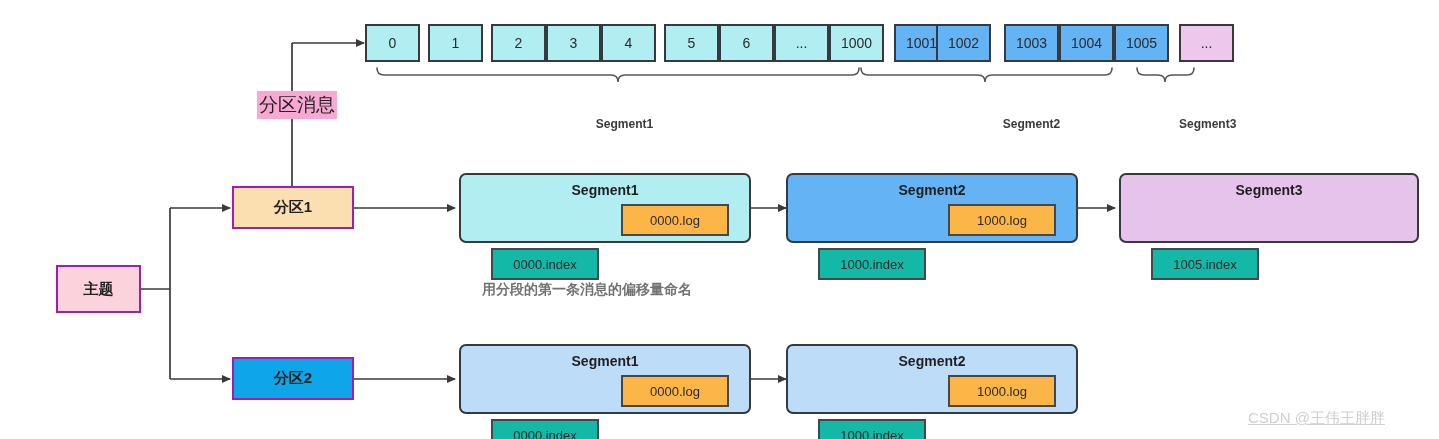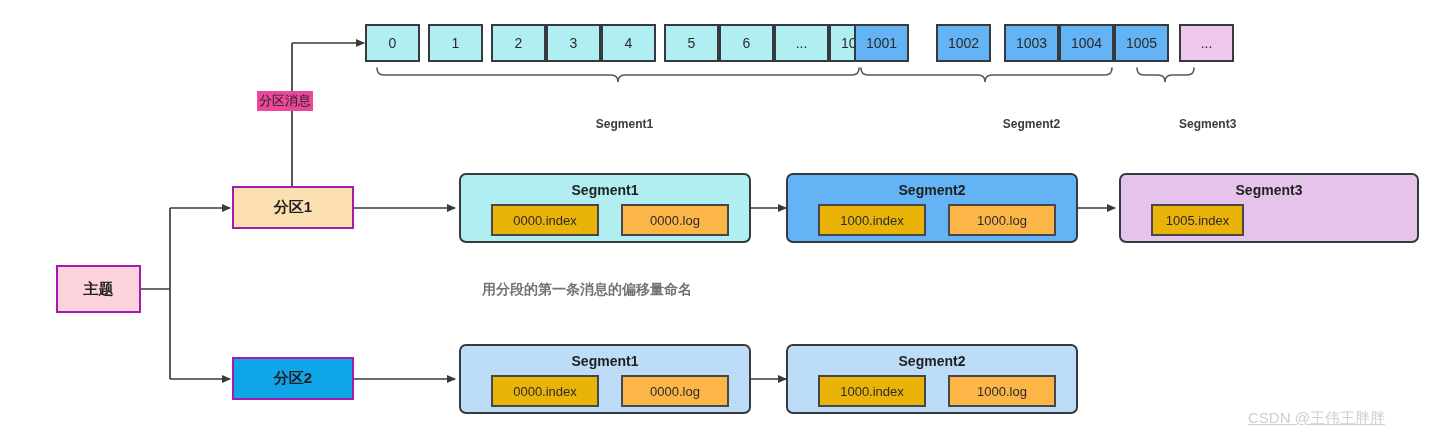--- a/index.html
+++ b/index.html
@@ -59,34 +59,34 @@
   .segbox.violet{background:#e6c3ea;}
   .segbox.lightblue{background:#bcdcf7;}
 
   .filechip{
     position:absolute;
     border:2px solid #45474a;
     display:flex;align-items:center;justify-content:center;
     font-size:13px;color:#2b2b2b;
     box-sizing:border-box;
   }
-  .filechip.index{background:#eab308;}
+  .filechip.index{background:#14b8a6;margin-top:44px;}
   .filechip.log{background:#fbb councils;}
   .filechip.log{background:#fcb647;}
 
   
   .note-faint{
     position:absolute;
     font-size:14px;font-weight:bold;color:#3d3d3d;opacity:.72;
     white-space:nowrap;
   }
   .edge-label{
     position:absolute;
-    background:#ec4899;
-    font-size:13px;color:#1f1f1f;
+    background:#f9a8d4;
+    font-size:19px;color:#1f1f1f;
     padding:1px 2px;white-space:nowrap;font-family:Liberation Mono, monospace;
   }
   .watermark{
     position:absolute;
     font-size:15px;color:#cfcfcf;white-space:nowrap;text-decoration:underline;
   }
 </style>
 </head>
 <body>
 
@@ -128,21 +128,21 @@
   <div id="strip">
       <div class="cell cyan abs" style="left: 365px; top: 24px; width: 55px;">0</div>
       <div class="cell cyan abs" style="left: 428px; top: 24px; width: 55px;">1</div>
       <div class="cell cyan abs" style="left: 491px; top: 24px; width: 55px;">2</div>
       <div class="cell cyan abs" style="left: 546px; top: 24px; width: 55px;">3</div>
       <div class="cell cyan abs" style="left: 601px; top: 24px; width: 55px;">4</div>
       <div class="cell cyan abs" style="left: 664px; top: 24px; width: 55px;">5</div>
       <div class="cell cyan abs" style="left: 719px; top: 24px; width: 55px;">6</div>
       <div class="cell cyan abs" style="left: 774px; top: 24px; width: 55px;">...</div>
       <div class="cell cyan abs" style="left: 829px; top: 24px; width: 55px; text-align: right;">1000</div>
-      <div class="cell blue abs" style="left: 854px; top: 24px; width: 55px;">1001</div>
+      <div class="cell blue abs" style="left: 894px; top: 24px; width: 55px;">1001</div>
       <div class="cell blue abs" style="left: 936px; top: 24px; width: 55px;">1002</div>
       <div class="cell blue abs" style="left: 1004px; top: 24px; width: 55px;">1003</div>
       <div class="cell blue abs" style="left: 1059px; top: 24px; width: 55px;">1004</div>
       <div class="cell blue abs" style="left: 1114px; top: 24px; width: 55px;">1005</div>
       <div class="cell violet abs" style="left: 1179px; top: 24px; width: 55px;">...</div>
     </div>
 
   <div id="brace-labels">
       <div class="brace-label" style="left: 365px; width: 519px; top: 117px;">Segment1</div>
       <div class="brace-label" style="left: 894px; width: 275px; top: 117px;">Segment2</div>
@@ -169,21 +169,21 @@
         <div class="filechip index" style="left: 30px; top: 29px; width: 108px; height: 32px;">0000.index</div>
         <div class="filechip log" style="left: 160px; top: 29px; width: 108px; height: 32px;">0000.log</div>
       </div>
       <div class="segbox blue" style="left: 786px; top: 173px; width: 292px; height: 70px;">
         <div class="segtitle">Segment2</div>
         <div class="filechip index" style="left: 30px; top: 29px; width: 108px; height: 32px;">1000.index</div>
         <div class="filechip log" style="left: 160px; top: 29px; width: 108px; height: 32px;">1000.log</div>
       </div>
       <div class="segbox violet" style="left: 1119px; top: 173px; width: 300px; height: 70px;">
         <div class="segtitle">Segment3</div>
-        <div class="filechip index" style="left: 30px; top: 29px; width: 93px; height: 32px;">1005.index</div>
+        <div class="filechip index" style="left: 30px; top: 29px; width: 108px; height: 32px;">1005.index</div>
       </div>
     </div>
   <div id="seg-row-2">
       <div class="segbox lightblue" style="left: 459px; top: 344px; width: 292px; height: 70px;">
         <div class="segtitle">Segment1</div>
         <div class="filechip index" style="left: 30px; top: 29px; width: 108px; height: 32px;">0000.index</div>
         <div class="filechip log" style="left: 160px; top: 29px; width: 108px; height: 32px;">0000.log</div>
       </div>
       <div class="segbox lightblue" style="left: 786px; top: 344px; width: 292px; height: 70px;">
         <div class="segtitle">Segment2</div>

